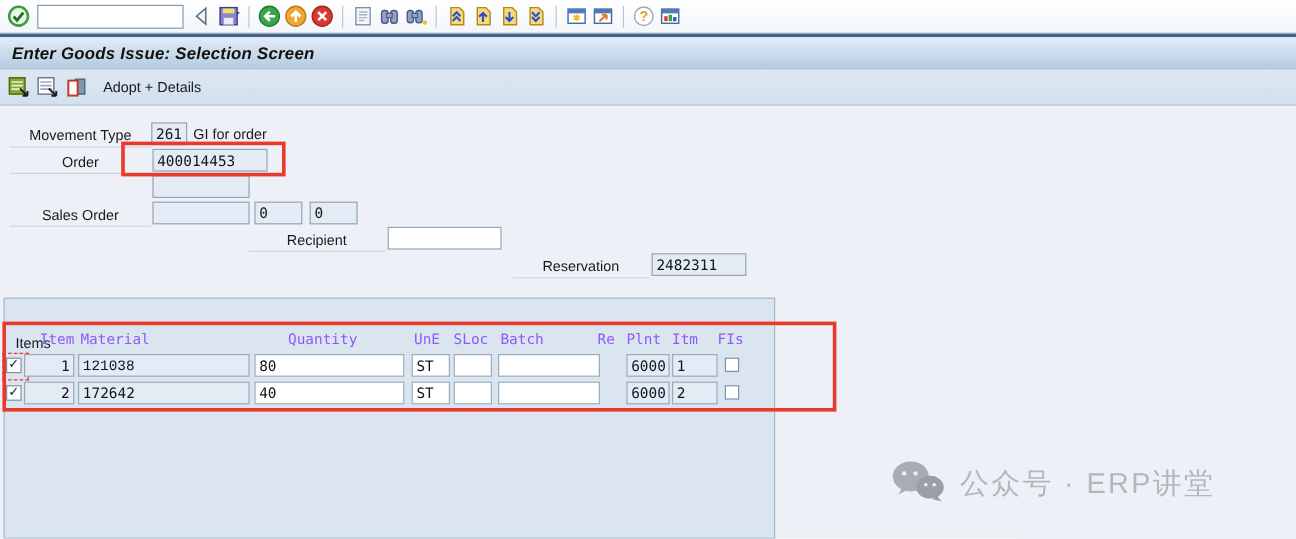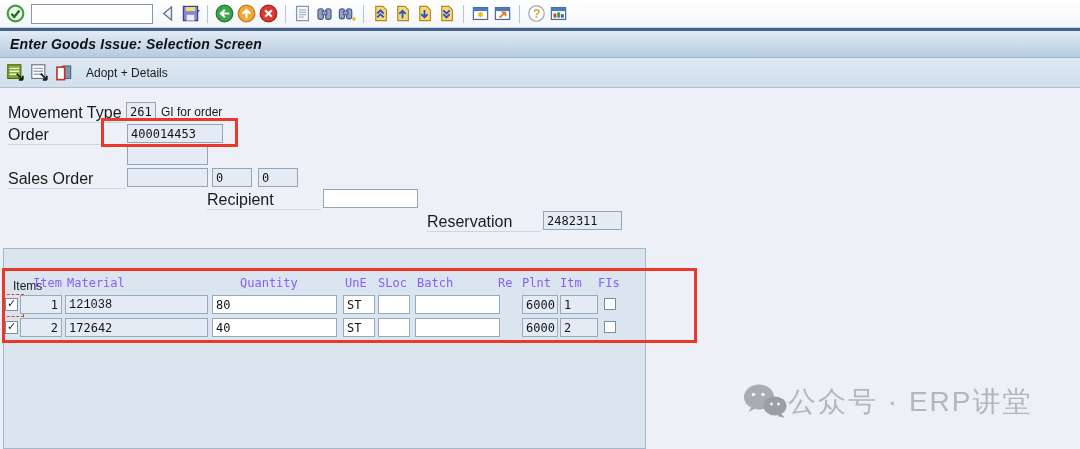--- a/index.html
+++ b/index.html
@@ -27,22 +27,22 @@
 
   
   .apptoolbar{position:absolute;left:0;top:58px;width:1080px;height:30px;
               background:linear-gradient(#dde8f2,#d2e0ed);
               border-bottom:1px solid #aebfd1;display:flex;align-items:center;gap:5px;
               padding-left:6px;box-sizing:border-box;}
   .ap-icon{width:19px;height:19px;display:block;}
   .ap-label{font-size:12px;color:#1a1a1a;margin-left:8px;cursor:default;}
 
   
-  .flabel{position:absolute;height:18px;font-size:16px;color:#1a1a1a;line-height:18px;
-          border-bottom:1px solid #ccd6e2;}
+  .flabel{position:absolute;height:18px;font-size:12px;color:#1a1a1a;line-height:18px;
+          border-bottom:1px solid #ccd6e2;text-align:center;}
   .field{position:absolute;box-sizing:border-box;border:1px solid #93a6b8;
          font:12px "DejaVu Sans Mono",monospace;color:#10151c;line-height:16px;
          padding:1px 3px;height:19px;overflow:hidden;white-space:nowrap;}
   .display{background:#e4ebf4;}
   .edit{background:#ffffff;}
   .fdesc{position:absolute;font-size:12px;color:#1a1a1a;height:18px;line-height:18px;}
 
   
   .groupbox{position:absolute;left:3px;top:248px;width:643px;height:201px;
             background:#dbe5f0;border:1px solid #a4b8ca;box-sizing:border-box;}
@@ -54,22 +54,22 @@
   .num{text-align:right;}
   .cbx{position:absolute;width:13px;height:13px;background:#fff;border:1px solid #7a8ea0;
        box-sizing:border-box;font:bold 11px "DejaVu Sans",sans-serif;color:#123;line-height:10px;text-align:center;cursor:pointer;}
   .cbx-small{width:12px;height:12px;}
   .focus-dash{position:absolute;border:1px dashed #e8392b;pointer-events:none;}
 
   
   .redrect{position:absolute;border:3px solid #e8392b;box-sizing:border-box;pointer-events:none;}
 
   
-  .watermark{position:absolute;left:742px;top:383px;display:flex;align-items:flex-start;
-             color:#b3b6bb;font-size:28px;letter-spacing:2px;font-family:"Liberation Sans",sans-serif;}
+  .watermark{position:absolute;left:742px;top:383px;display:flex;align-items:flex-end;gap:12px;
+             color:#b3b6bb;font-size:24px;letter-spacing:2px;font-family:"Liberation Sans",sans-serif;}
 </style>
 </head>
 <body>
 
 <div class="screen">
 
   <div class="toolbar">
     <svg class="tb-icon" viewBox="0 0 16 16">
       <circle cx="8" cy="8" r="6.6" fill="#eaf4ea" stroke="#3f9c3f" stroke-width="1.8"></circle>
       <path d="M4.6 8.2l2.3 2.7 4.4-5.4" fill="none" stroke="#1f6f1f" stroke-width="2"></path>

